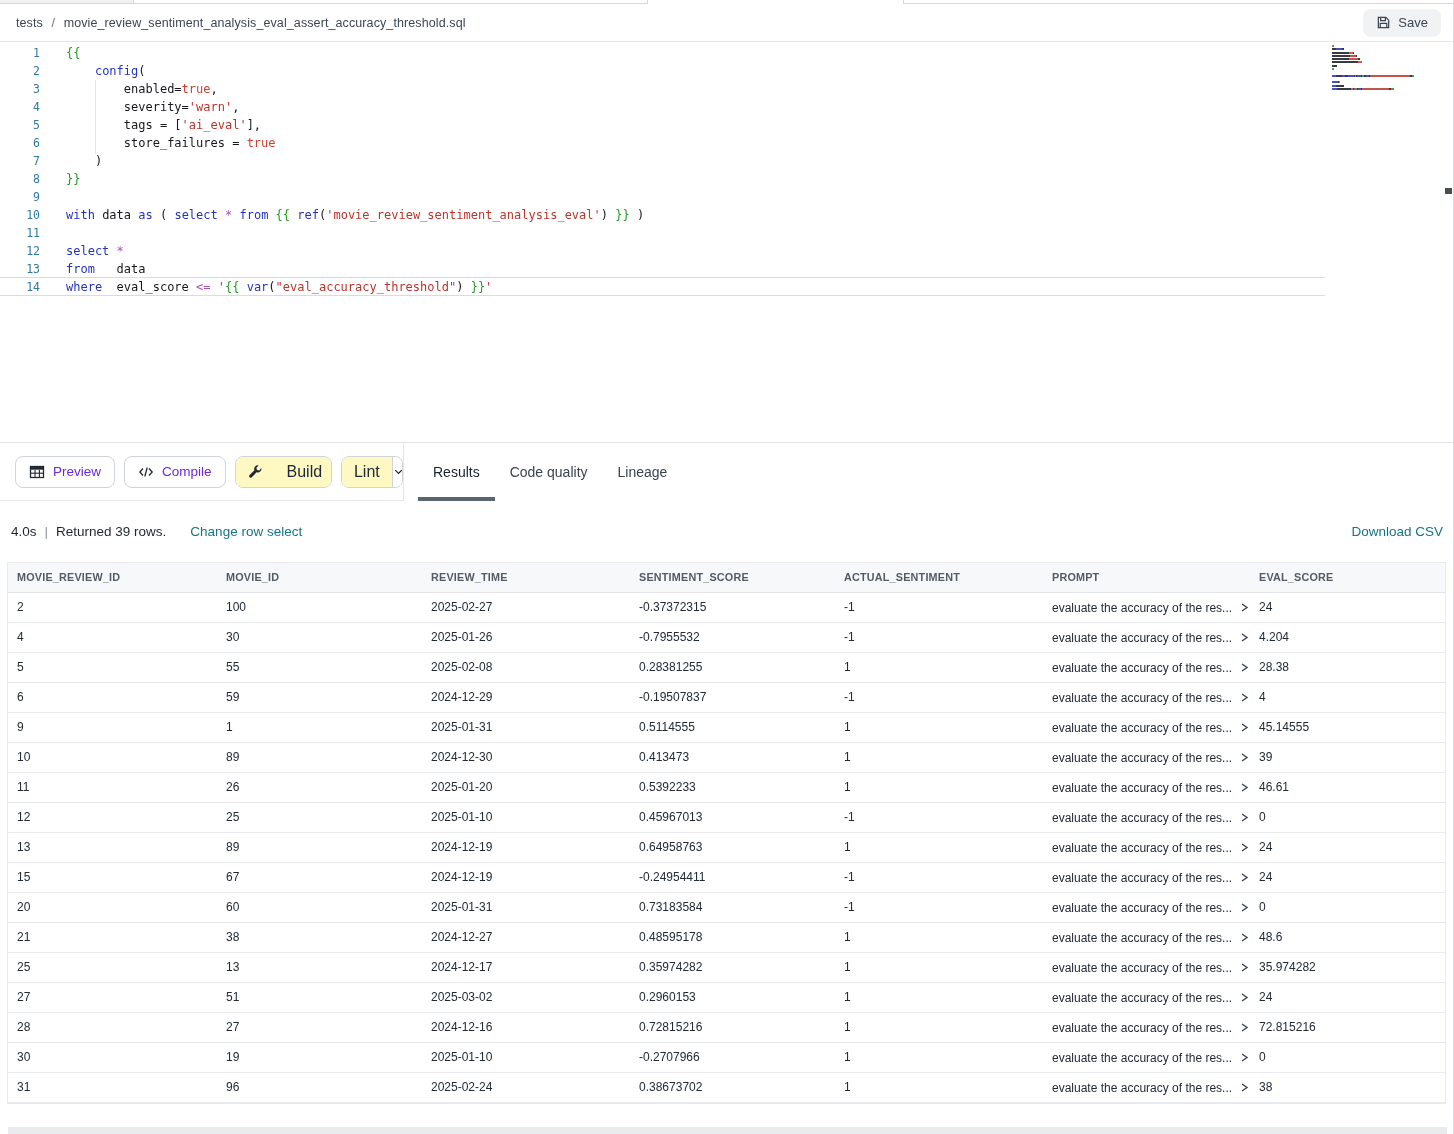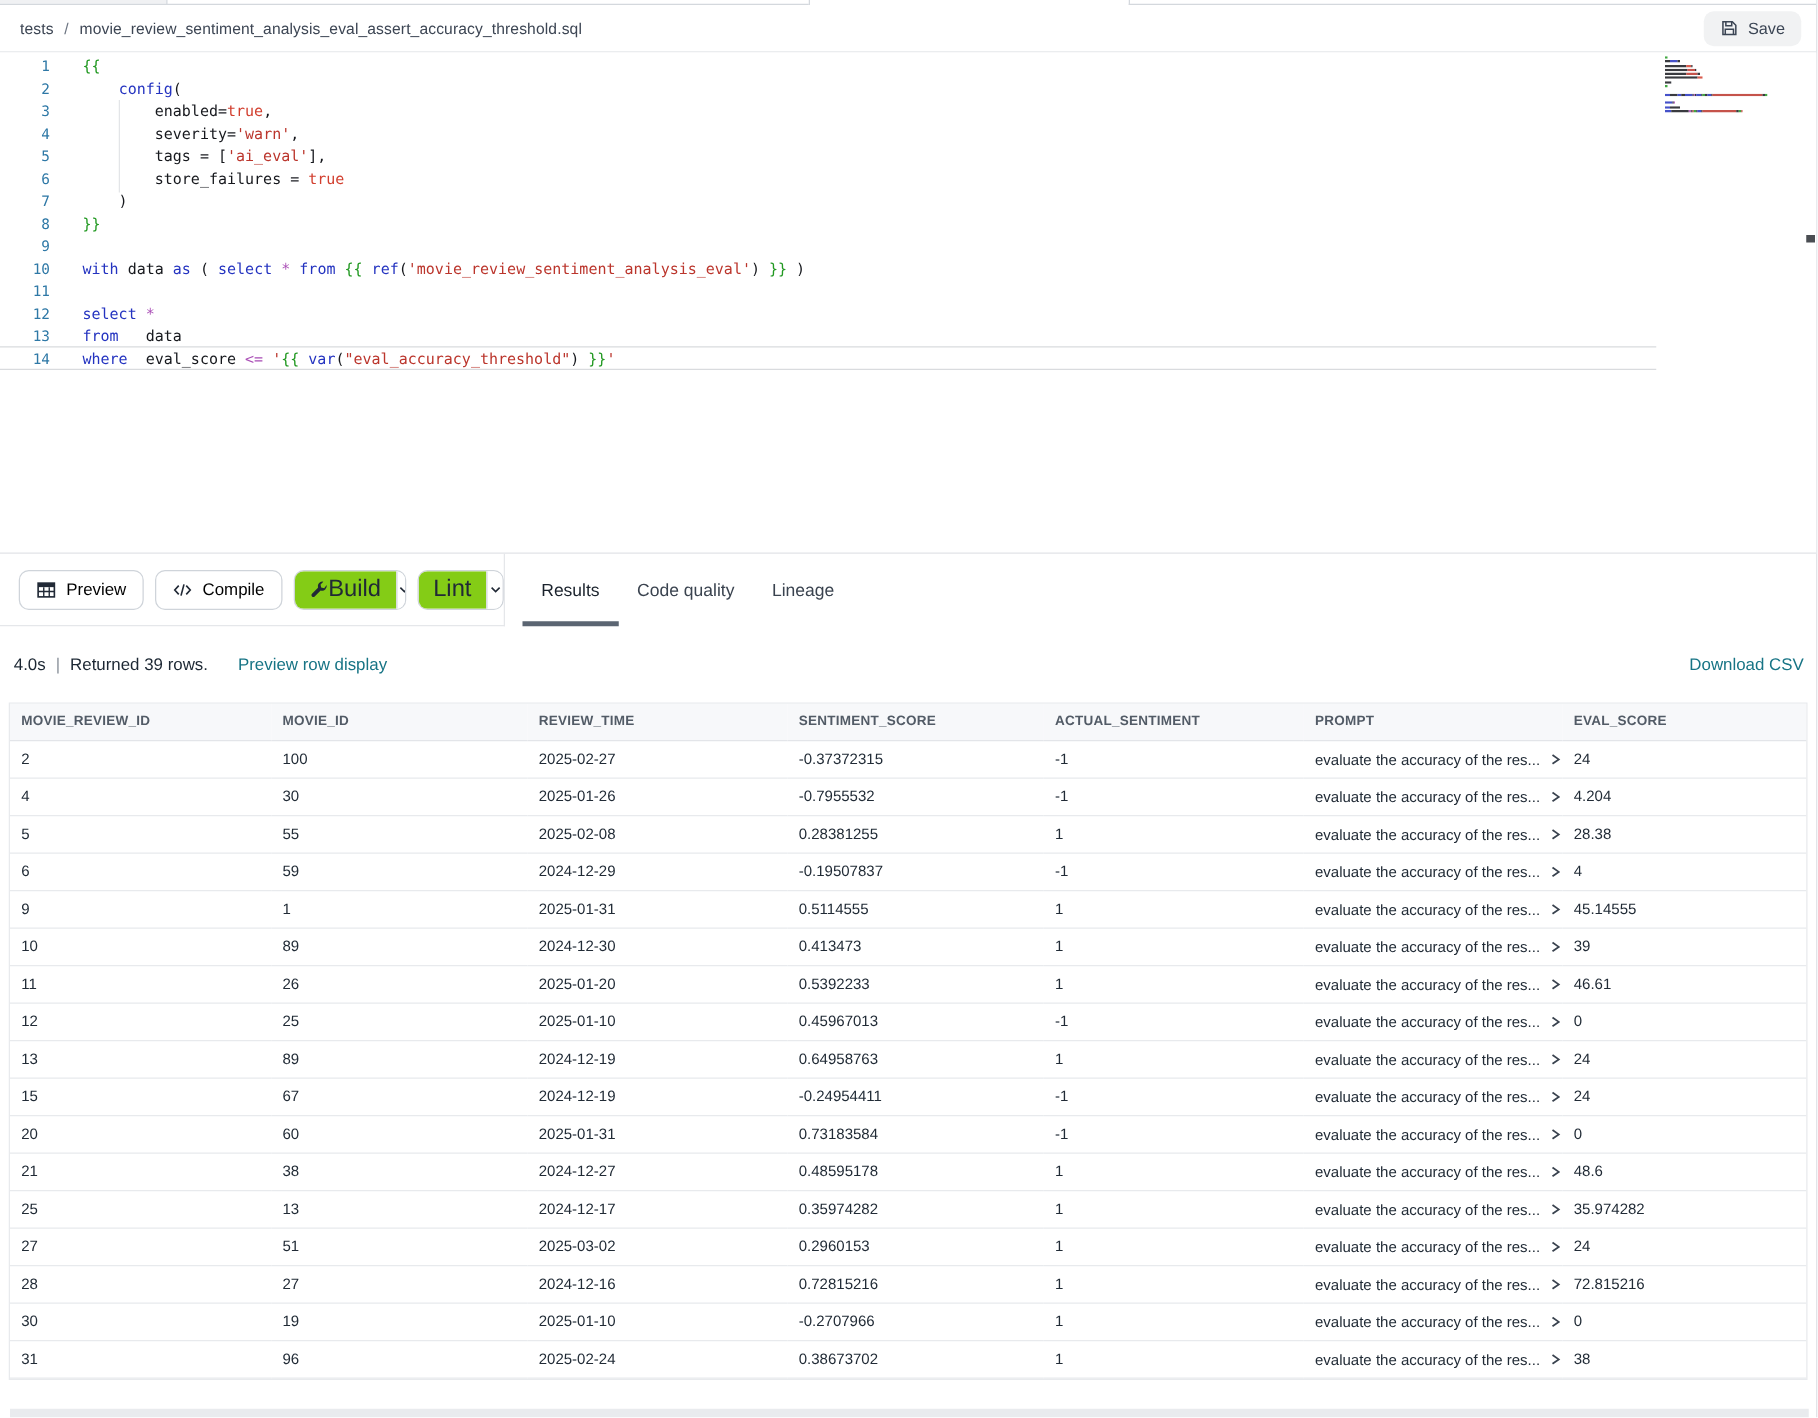--- a/index.html
+++ b/index.html
@@ -34,23 +34,23 @@
   .t-op    { color:#aa4fb6; }
   .indent-guide { position:absolute; left:95px; top:38px; height:74px; width:1px; background:#e3e5e8; }
   .minimap { position:absolute; top:3px; right:39px; width:82px; }
   .mini-line { height:2px; margin-bottom:1.3px; white-space:nowrap; overflow:hidden; }
   .mini-seg { display:inline-block; height:2px; background:currentColor; opacity:.85; vertical-align:top; }
   .scroll-marker { position:absolute; right:1px; top:146px; width:7px; height:6px; background:#4a4d52; }
 
   
   .toolbar { position:relative; height:58px; display:flex; }
   .actions { width:404px; flex:0 0 404px; display:flex; align-items:center; gap:9px; padding-left:15px; border-right:1px solid #e5e7ea; border-bottom:1px solid #e5e7ea; }
-  .btn { display:flex; align-items:center; gap:8px; height:32px; background:#fff; border:1px solid #cfd4da; border-radius:8px; padding:0 13px; font-family:"Liberation Sans",sans-serif; font-size:13.5px; color:#000000; cursor:pointer; }
+  .btn { display:flex; align-items:center; gap:8px; height:32px; background:#fff; border:1px solid #cfd4da; border-radius:8px; padding:0 13px; font-family:"Liberation Sans",sans-serif; font-size:13.5px; color:#6d28d9; cursor:pointer; }
   .split { display:flex; height:32px; border:1px solid #cfd4da; border-radius:8px; overflow:hidden; background:#fff; }
-  .split .main { display:flex; align-items:center; gap:0; padding:0 12px; font-size:19px; color:#212936; border:none; background:#84cc16; font-family:"Liberation Sans",sans-serif; cursor:pointer; }
+  .split .main { display:flex; align-items:center; gap:24px; padding:0 12px; font-size:16px; color:#212936; border:none; background:#fef9c3; font-family:"Liberation Sans",sans-serif; cursor:pointer; }
   .split .caret { display:flex; align-items:center; justify-content:center; width:33px; border:none; border-left:1px solid #cfd4da; background:#fff; cursor:pointer; }
   .tabs { display:flex; align-items:stretch; margin-left:14px; }
   .tab { display:flex; align-items:center; padding:0 15px; font-size:14px; color:#3a434f; position:relative; cursor:pointer; }
   .tab.active { color:#1a222c; }
   .tab.active::after { content:""; position:absolute; left:0; right:0; bottom:0; height:4px; background:#5b6572; }
 
   
   .status-row { height:61px; display:flex; align-items:center; justify-content:space-between; padding:0 10px 0 11px; }
   .status-left { display:flex; align-items:center; font-size:13.5px; color:#1c2733; }
   .status-left .pipe { margin:0 8px; color:#8a919b; }
@@ -189,21 +189,21 @@
           <span>Lineage</span>
         </div>
     </div>
   </div>
 
   <div class="status-row">
     <div class="status-left">
       <span>4.0s</span>
       <span class="pipe">|</span>
       <span>Returned 39 rows.</span>
-      <a class="link">Preview row display</a>
+      <a class="link">Change row select</a>
     </div>
     <a class="link">Download CSV</a>
   </div>
 
   <div class="table-wrap">
     <table>
       <colgroup>
         <col style="width:209px">
           <col style="width:205px">
           <col style="width:208px">

